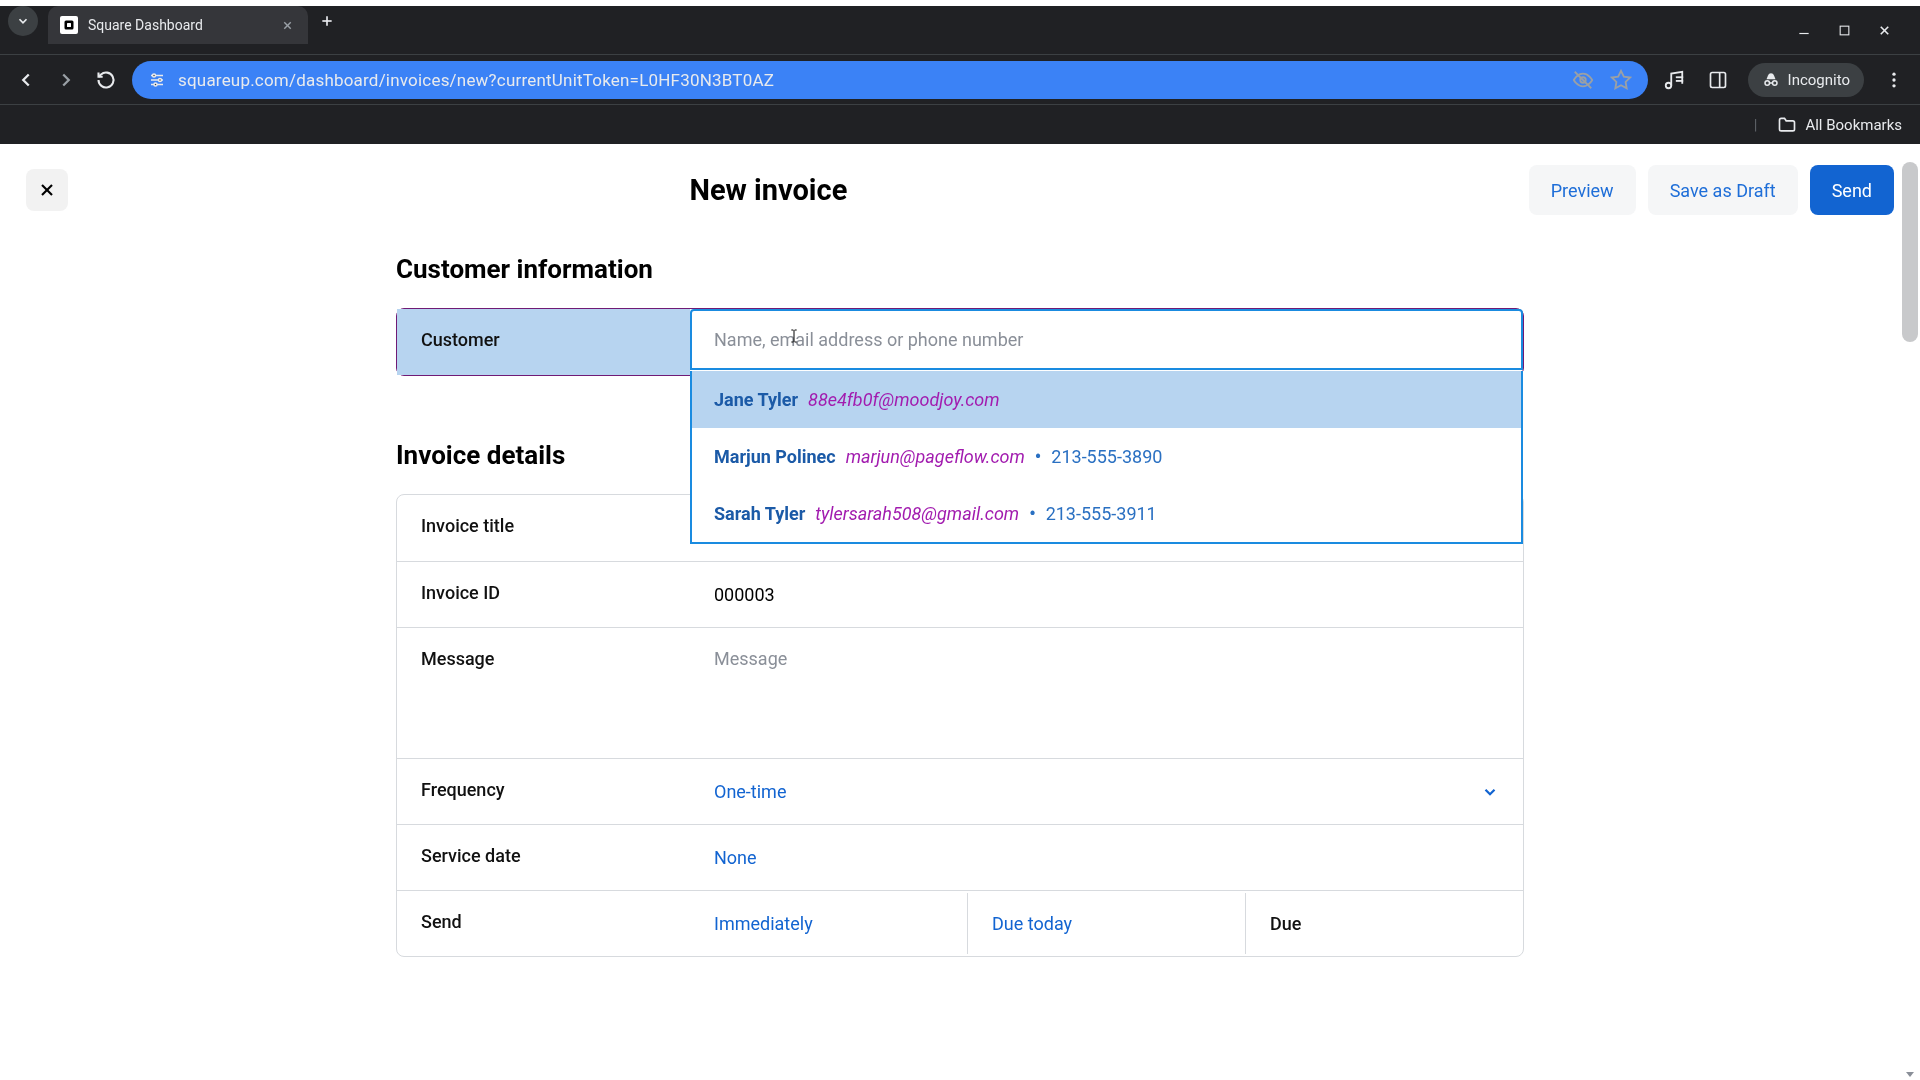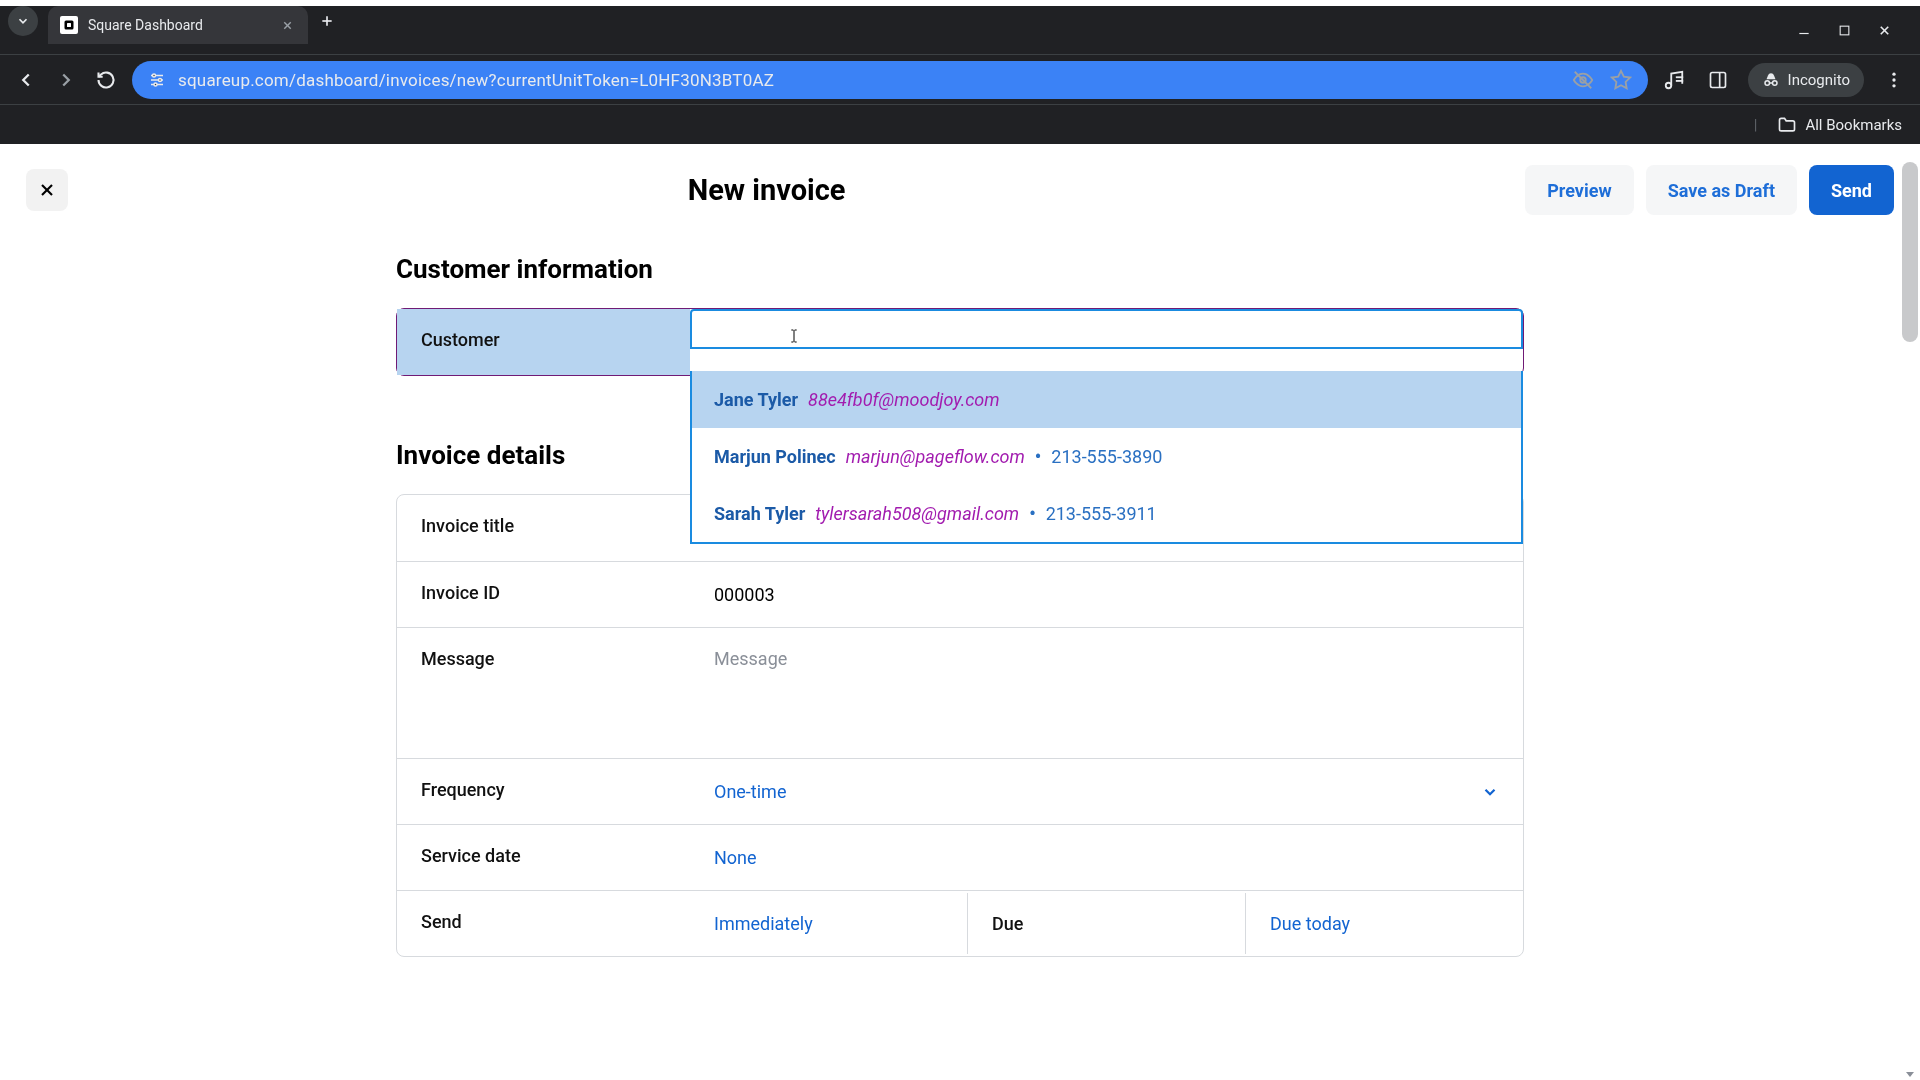--- a/index.html
+++ b/index.html
@@ -207,21 +207,21 @@
     }
     .header-actions {
       display: flex;
       gap: 12px;
     }
     .btn {
       height: 50px;
       padding: 0 22px;
       border-radius: 8px;
       font-size: 18px;
-      font-weight: 700;
+      font-weight: 400;
       display: flex;
       align-items: center;
       justify-content: center;
       border: none;
       cursor: pointer;
     }
     .btn-ghost {
       background: #f5f6f7;
       color: #1e6ed8;
     }
@@ -556,20 +556,21 @@
 
   <div class="content">
 
     <div class="section-heading">Customer information</div>
 
     <div class="customer-table">
       <div class="customer-row">
         <div class="field-label-cell highlight">Customer</div>
         <div class="customer-value-wrap">
           <div class="customer-input-box">
+            <input type="text" placeholder="Name, email address or phone number" style="">
             <svg class="text-cursor" viewBox="0 0 24 24" fill="none" stroke="#000" stroke-width="1.5">
               <path d="M8 3h3M13 3h3M12 3v18M8 21h3M13 21h3"></path>
             </svg>
           </div>
           <div class="dropdown">
             <div class="dropdown-item hover">
               <span class="dd-name">Jane Tyler</span>
               <span class="dd-email">88e4fb0f@moodjoy.com</span>
             </div>
             <div class="dropdown-item">
@@ -628,24 +629,24 @@
         </div>
       </div>
       <div class="field-row">
         <div class="field-label-cell">Send</div>
         <div class="field-value-cell quad">
           <div class="quad-wrap">
             <div class="quad-cell">
               <span class="link-val">Immediately</span>
             </div>
             <div class="quad-cell">
-              <span class="label">Due</span>
+              <span class="link-val">Due today</span>
             </div>
             <div class="quad-cell">
-              <span class="link-val">Due today</span>
+              <span class="label">Due</span>
             </div>
           </div>
         </div>
       </div>
     </div>
 
   </div>
 </div>
 
 </body></html>

